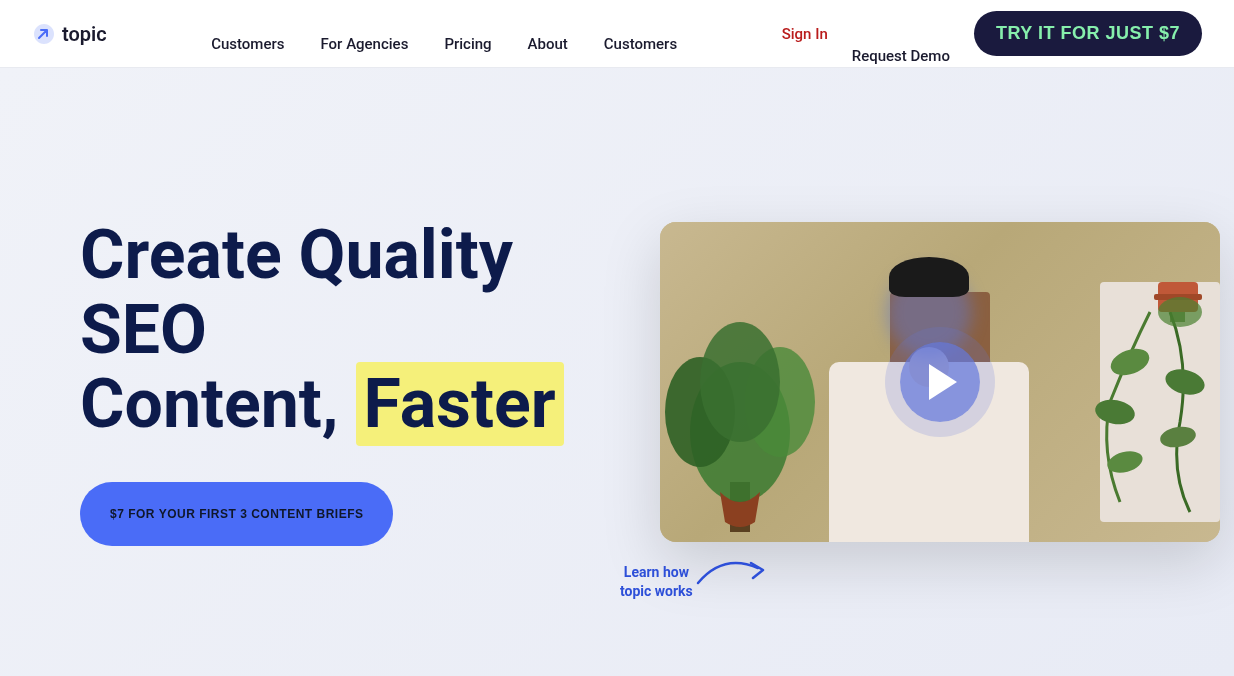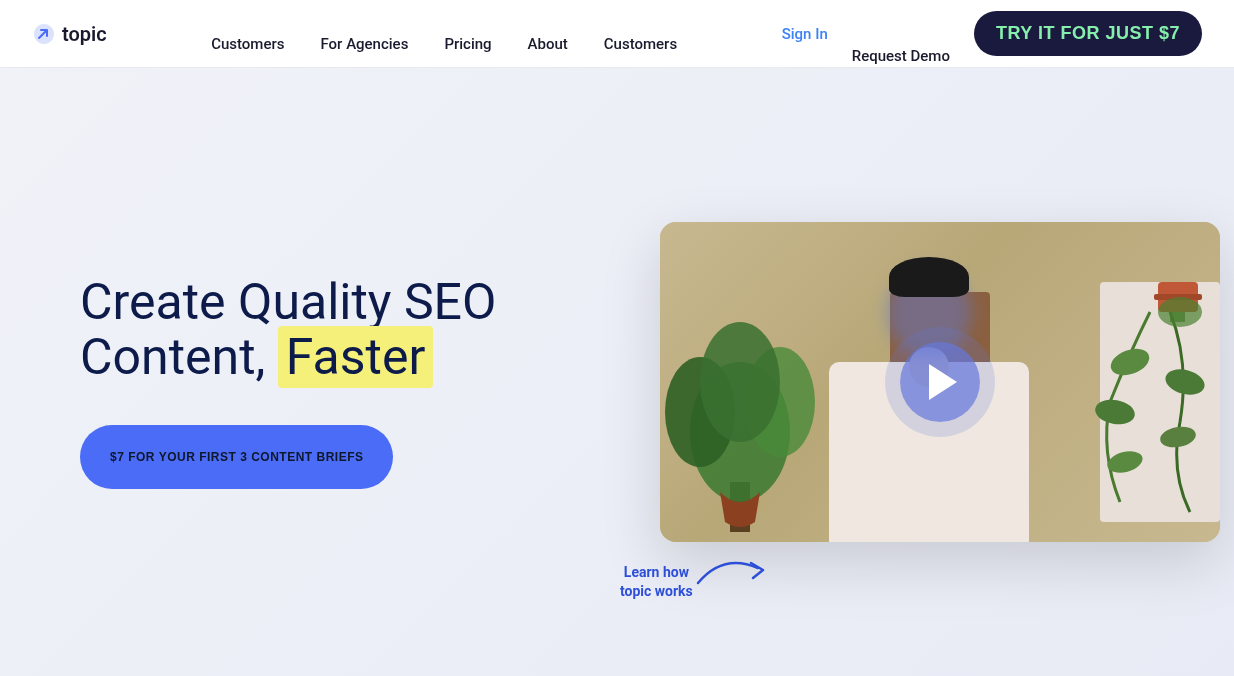--- a/index.html
+++ b/index.html
@@ -54,21 +54,21 @@
     }
 
     .nav-cta-group {
       display: flex;
       align-items: center;
       gap: 24px;
     }
 
     .sign-in-link {
       text-decoration: none;
-      color: #3b82f6;
+      color: #b91c1c;
       font-size: 15px;
       font-weight: 500;
     }
 
     .request-demo-link {
       text-decoration: none;
       color: #1a1a2e;
       font-size: 15px;
       font-weight: 500;
       margin-top: 45px;
@@ -98,22 +98,22 @@
       position: relative;
       overflow: hidden;
     }
 
     .hero-left {
       flex: 0 0 520px;
       max-width: 520px;
     }
 
     .hero-title {
-      font-size: 50px;
-      font-weight: 400;
+      font-size: 68px;
+      font-weight: 700;
       color: #0d1b4b;
       line-height: 1.1;
       margin-bottom: 40px;
     }
 
     .hero-title .highlight {
       background: #f5f07a;
       padding: 2px 8px;
       border-radius: 4px;
       color: #0d1b4b;

